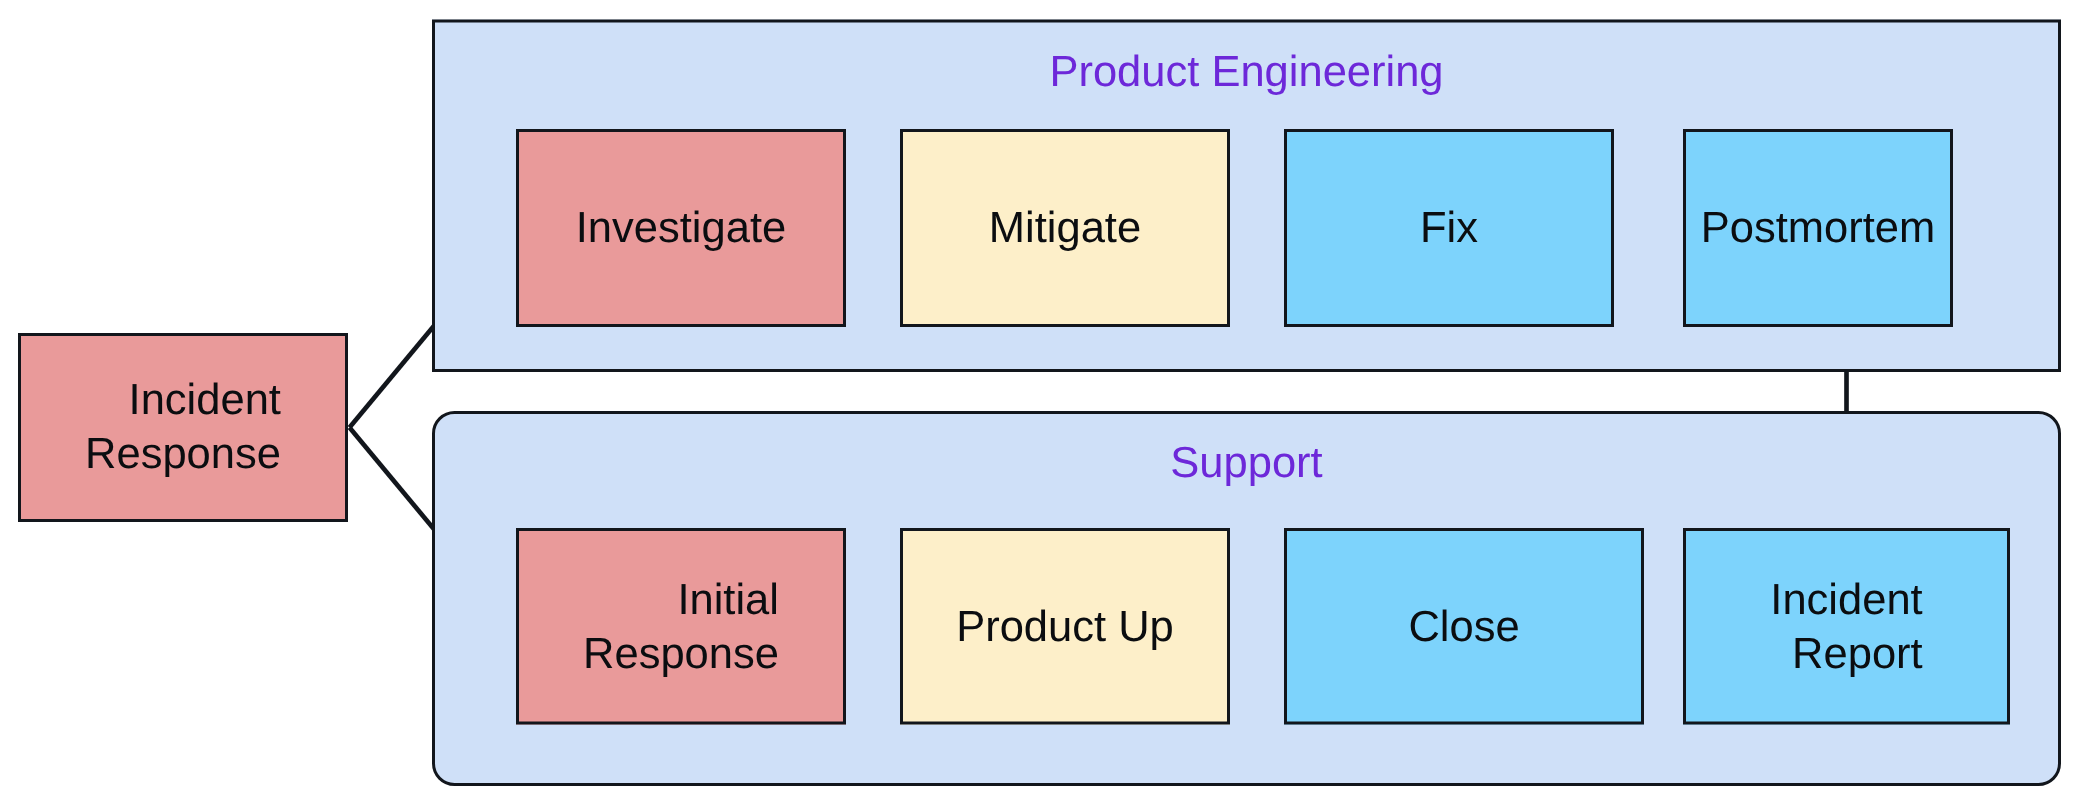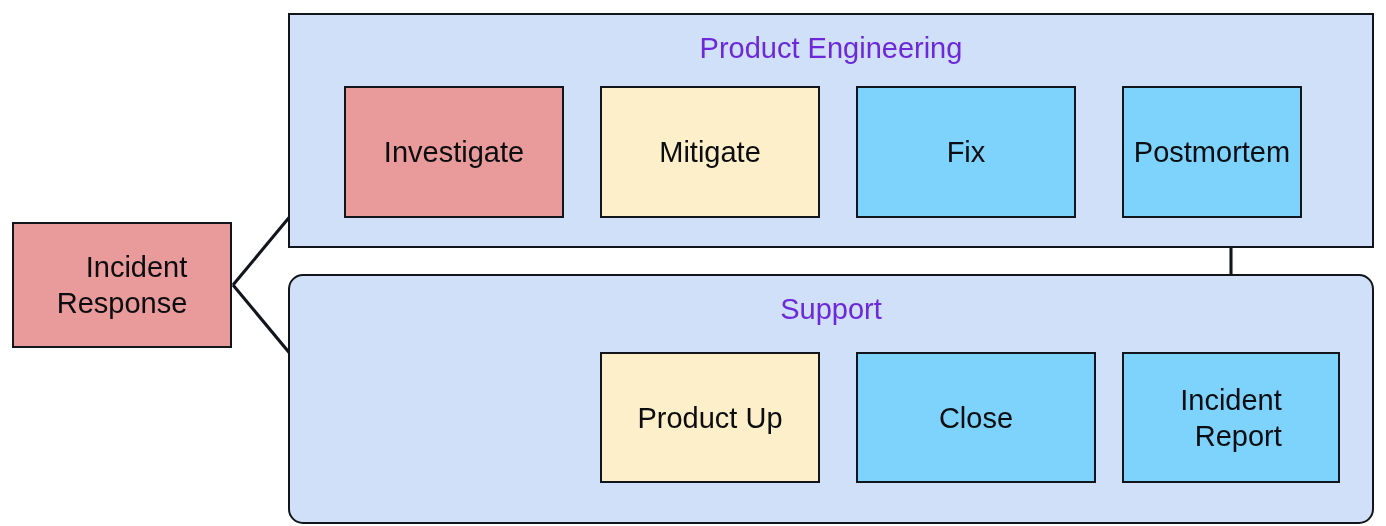--- a/index.html
+++ b/index.html
@@ -120,20 +120,26 @@
   <div class="node fill-green" style="left:1122px; top:86px; width:180px; height:132px;">
     <span>
         <span style="display: block;">Postmortem</span>
       </span>
   </div>
 
   <div class="lane" style="left:288px; top:274px; width:1086px; height:250px;border-radius:15px;">
     <div class="lane-title">Support</div>
   </div>
 
+  <div class="node fill-red" style="left:344px; top:352px; width:220px; height:131px;">
+    <span>
+        <span style="display: block;">Initial</span>
+        <span style="display: block;">Response</span>
+      </span>
+  </div>
   <div class="node fill-yellow" style="left:600px; top:352px; width:220px; height:131px;">
     <span>
         <span style="display: block;">Product Up</span>
       </span>
   </div>
   <div class="node fill-green" style="left:856px; top:352px; width:240px; height:131px;">
     <span>
         <span style="display: block;">Close</span>
       </span>
   </div>

